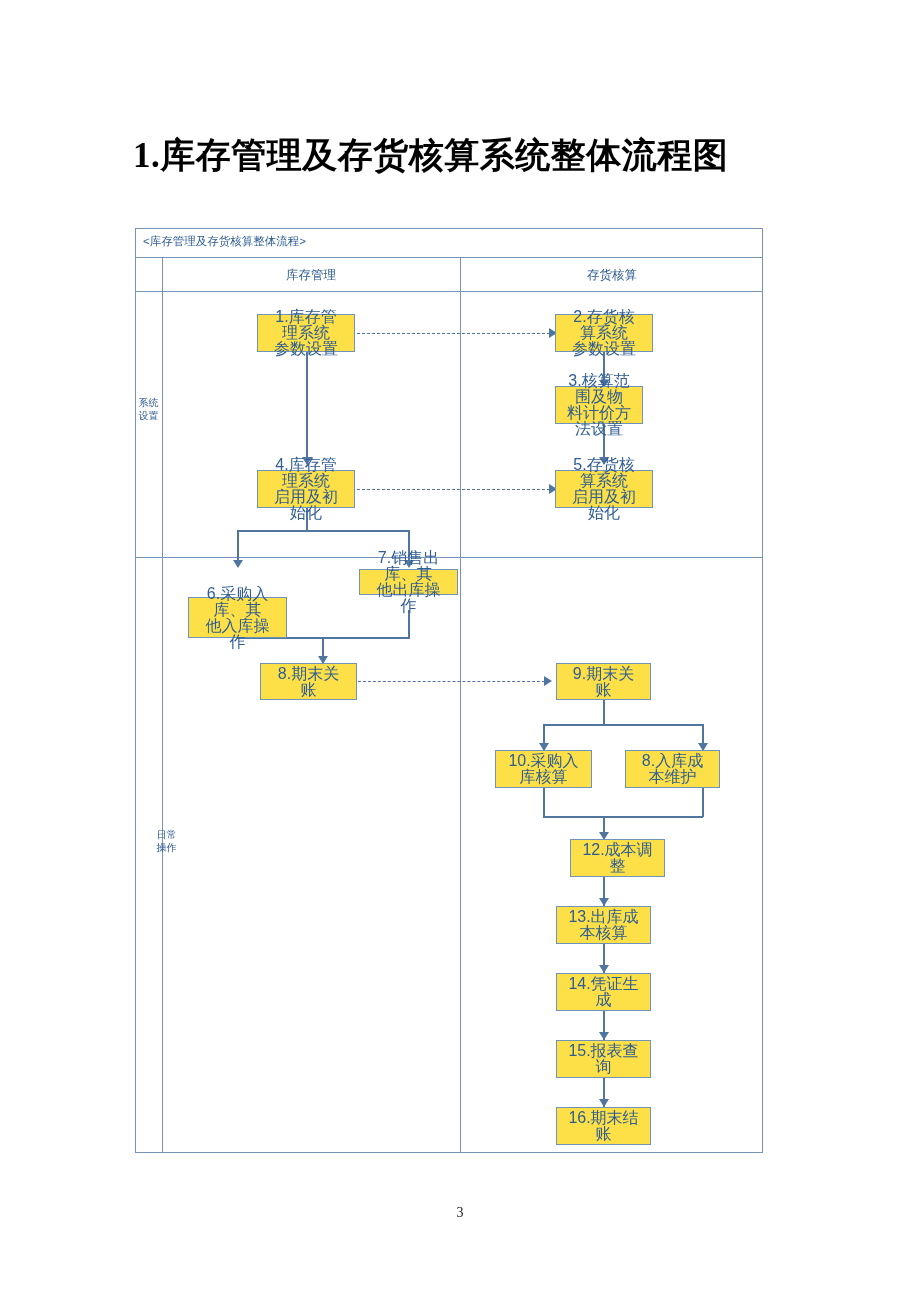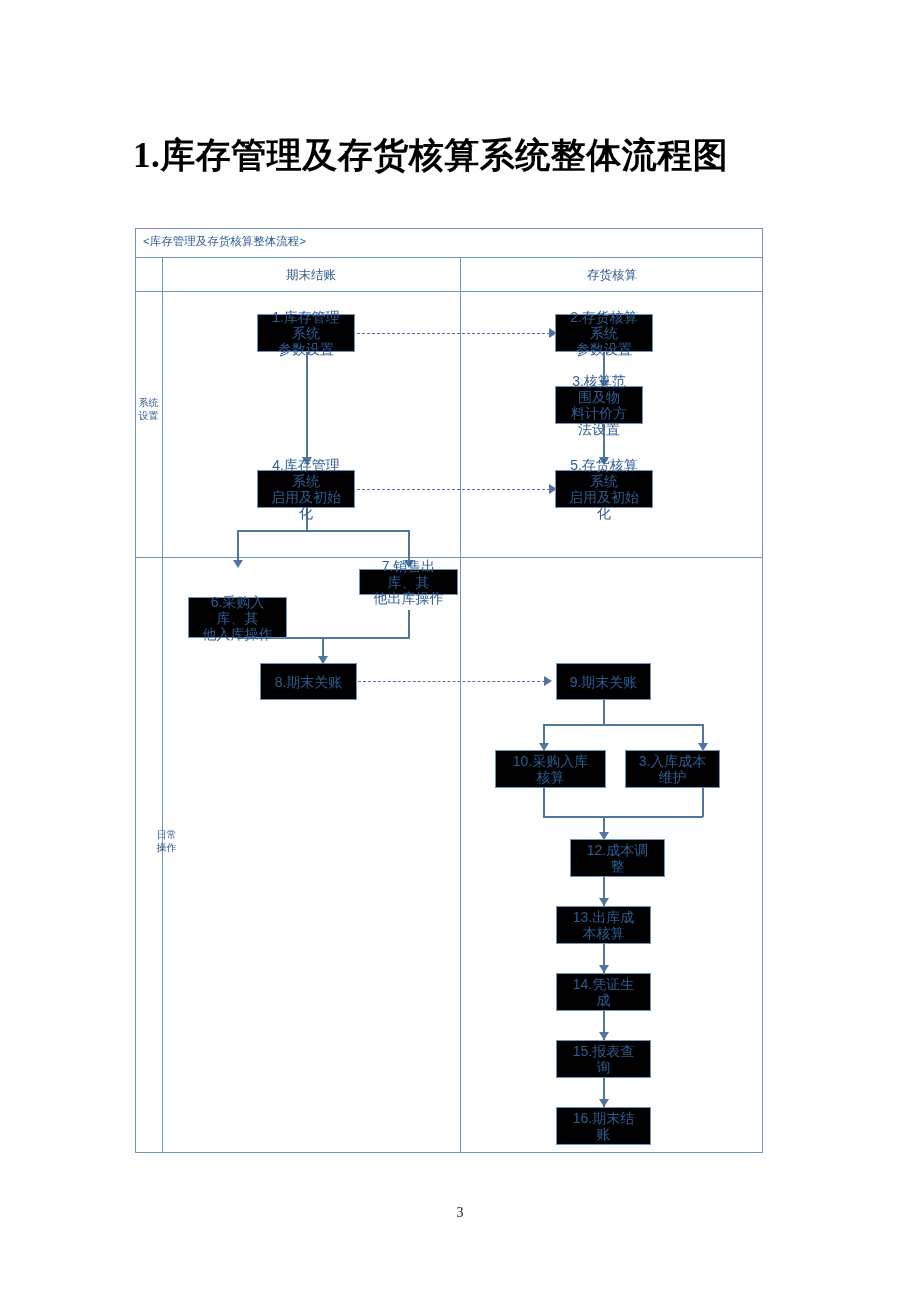--- a/index.html
+++ b/index.html
@@ -87,23 +87,23 @@
     color: #2f5d93;
     line-height: 13px;
     word-break: break-all;
   }
 
   
   .node {
     position: absolute;
     box-sizing: border-box;
     border: 1px solid #6f93bb;
-    background: #000000;
-    color: #2f5d93;
-    font-size: 14px;
+    background: #fde047;
+    color: #2f5d93;
+    font-size: 16px;
     line-height: 16px;
     display: flex;
     align-items: center;
     justify-content: center;
     text-align: center;
     padding: 0 11px;
   }
   .node span { display: block; white-space: pre-line; }
 
   
@@ -144,21 +144,21 @@
 
     <div class="frame-outline"></div>
     <div class="frame-line" style="left:0;top:29px;width:628px;height:1px;"></div>
     <div class="frame-line" style="left:0;top:63px;width:628px;height:1px;"></div>
     <div class="frame-line" style="left:0;top:329px;width:628px;height:1px;"></div>
     <div class="frame-line" style="left:27px;top:29px;width:1px;height:896px;"></div>
     <div class="frame-line" style="left:325px;top:29px;width:1px;height:896px;"></div>
 
     <div class="chart-caption">&lt;库存管理及存货核算整体流程&gt;</div>
 
-    <div class="col-header" style="left:27px;width:298px;">期末结账</div>
+    <div class="col-header" style="left:27px;width:298px;">库存管理</div>
     <div class="col-header" style="left:326px;width:302px;">存货核算</div>
 
     <div class="lane-label" style="top:168px;">系统设置</div>
     <div class="lane-label" style="top:600px;padding-left:18px;">日常操作</div>
 
     <div class="dash" style="left:172px;top:105px;width:243px;"></div>
     <div class="arrow-right" style="left:414px;top:100px;"></div>
 
     <div class="conn v" style="left:171px;top:124px;height:112px;"></div>
     <div class="arrow-down" style="left:167px;top:229px;"></div>
@@ -243,25 +243,25 @@
 他出库操作</span>
       </div>
 
     <div class="node" style="left:125px;top:435px;width:97px;height:37px;">
         <span>8.期末关账</span>
       </div>
     <div class="node" style="left:421px;top:435px;width:95px;height:37px;">
         <span>9.期末关账</span>
       </div>
 
-    <div class="node" style="left:360px;top:522px;width:111px;height:38px;">
+    <div class="node" style="left:360px;top:522px;width:97px;height:38px;">
         <span>10.采购入库核算</span>
       </div>
     <div class="node" style="left:490px;top:522px;width:95px;height:38px;">
-        <span>3.入库成本维护</span>
+        <span>8.入库成本维护</span>
       </div>
 
     <div class="node" style="left:435px;top:611px;width:95px;height:38px;">
         <span>12.成本调整</span>
       </div>
     <div class="node" style="left:421px;top:678px;width:95px;height:38px;">
         <span>13.出库成本核算</span>
       </div>
     <div class="node" style="left:421px;top:745px;width:95px;height:38px;">
         <span>14.凭证生成</span>

